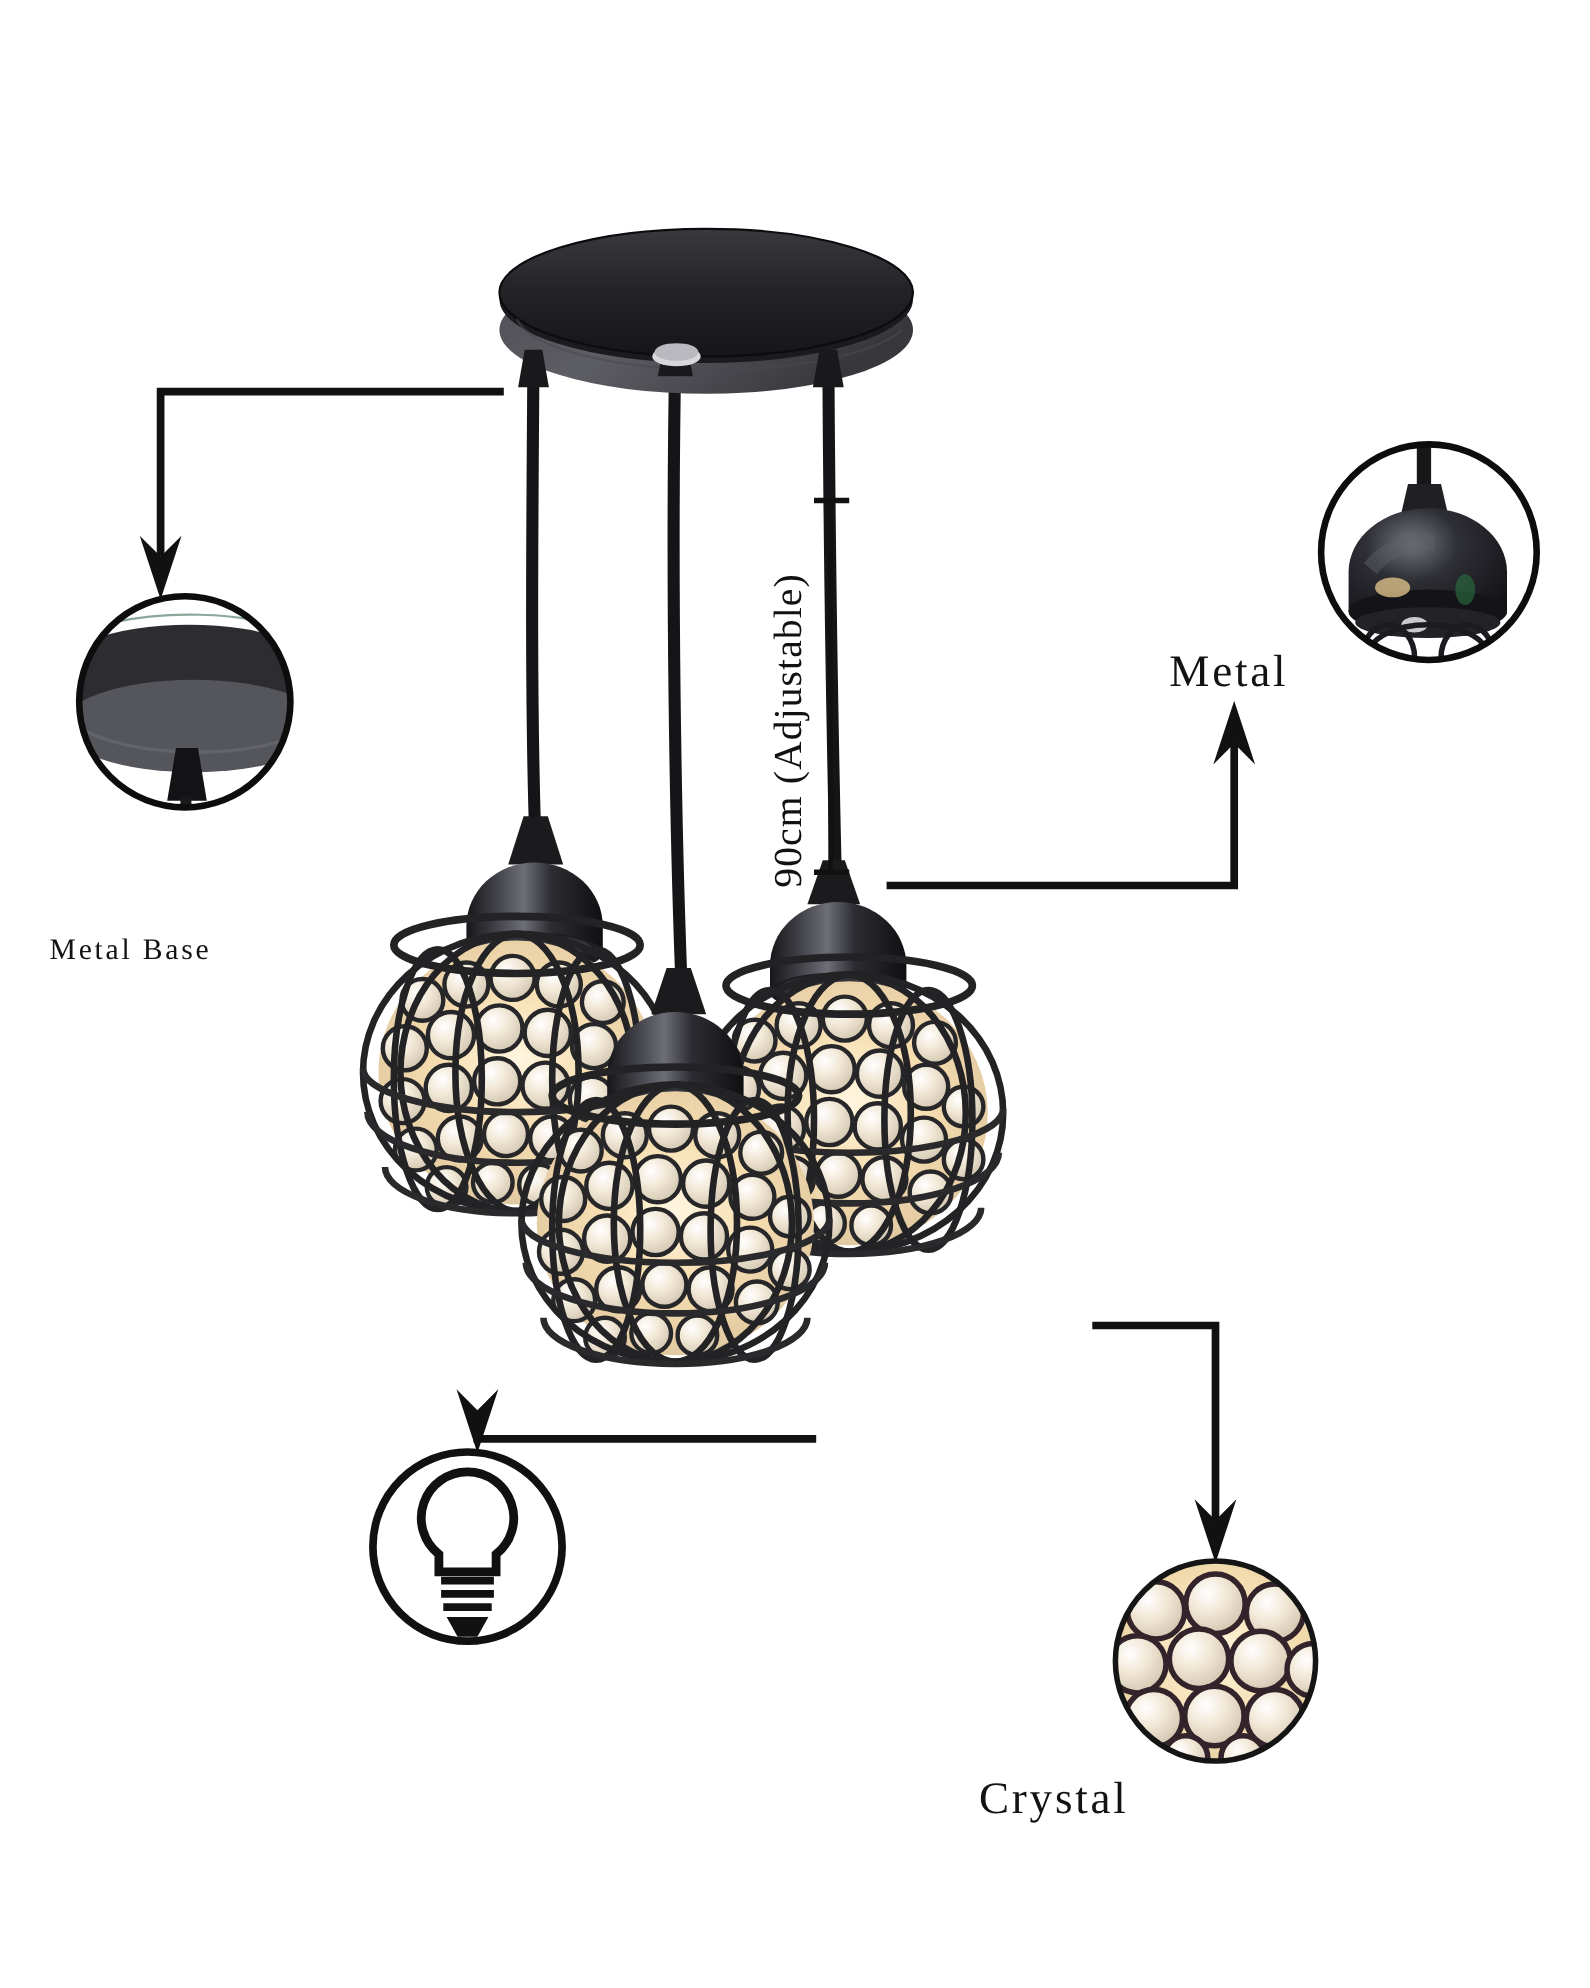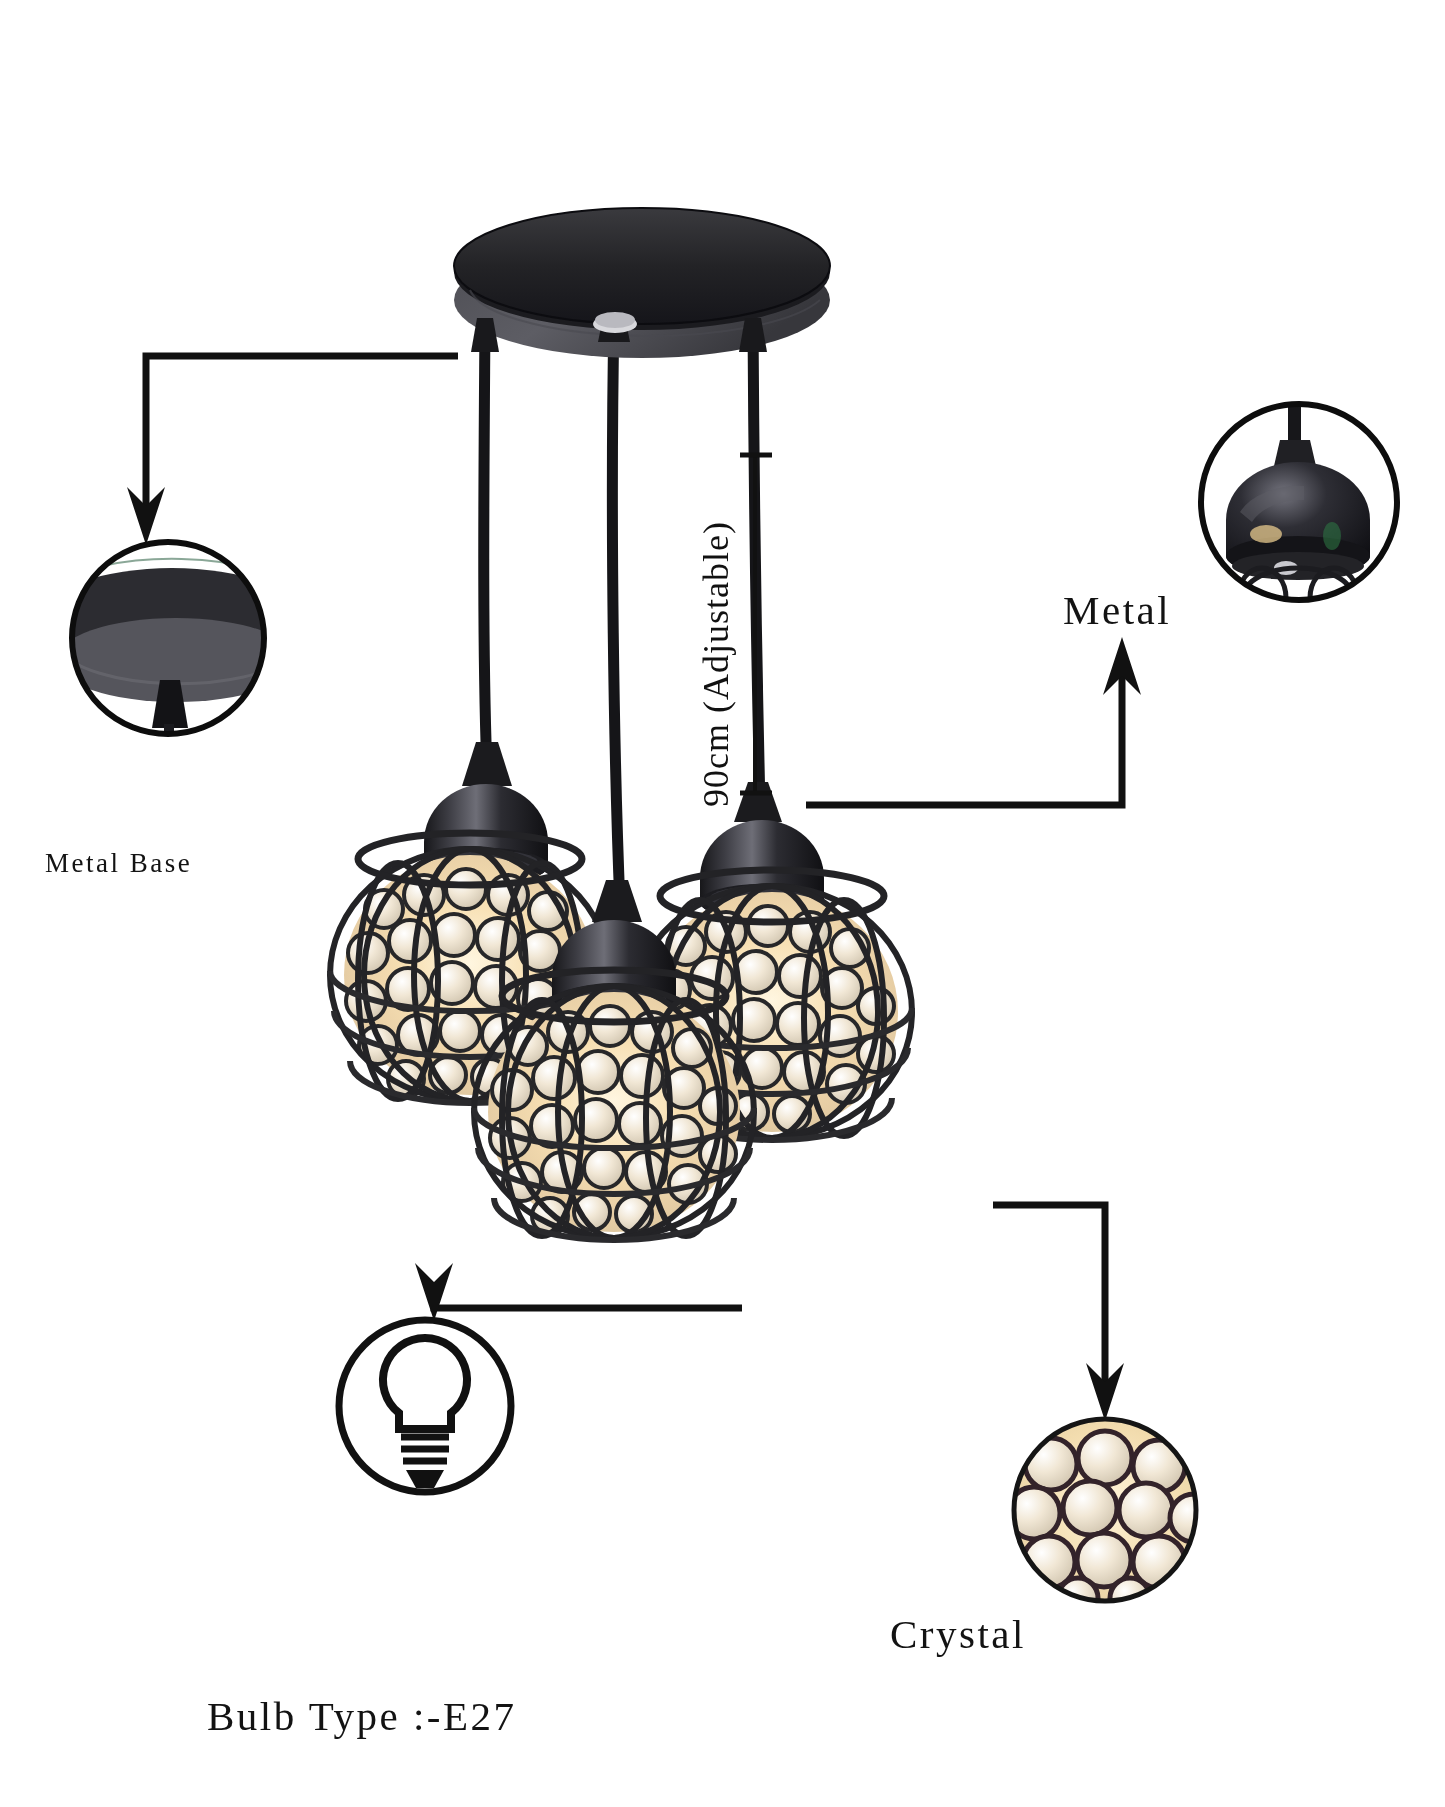--- a/index.html
+++ b/index.html
@@ -289,19 +289,18 @@
       <line x1="740" y1="793" x2="772" y2="793" stroke-width="5"></line>
     </g>
   </svg>
 
   <div class="callout-label" id="label-metal-base">Metal Base</div>
 
   <div class="callout-label" id="label-metal">Metal</div>
 
   <div class="callout-label" id="label-crystal">Crystal</div>
 
-  <div class="callout-label" id="label-bulb">Bulb Type :-E27</div>
 
   <div id="label-dimension">
     <span>90cm (Adjustable)</span>
   </div>
 
 </div>
 
 </body></html>

